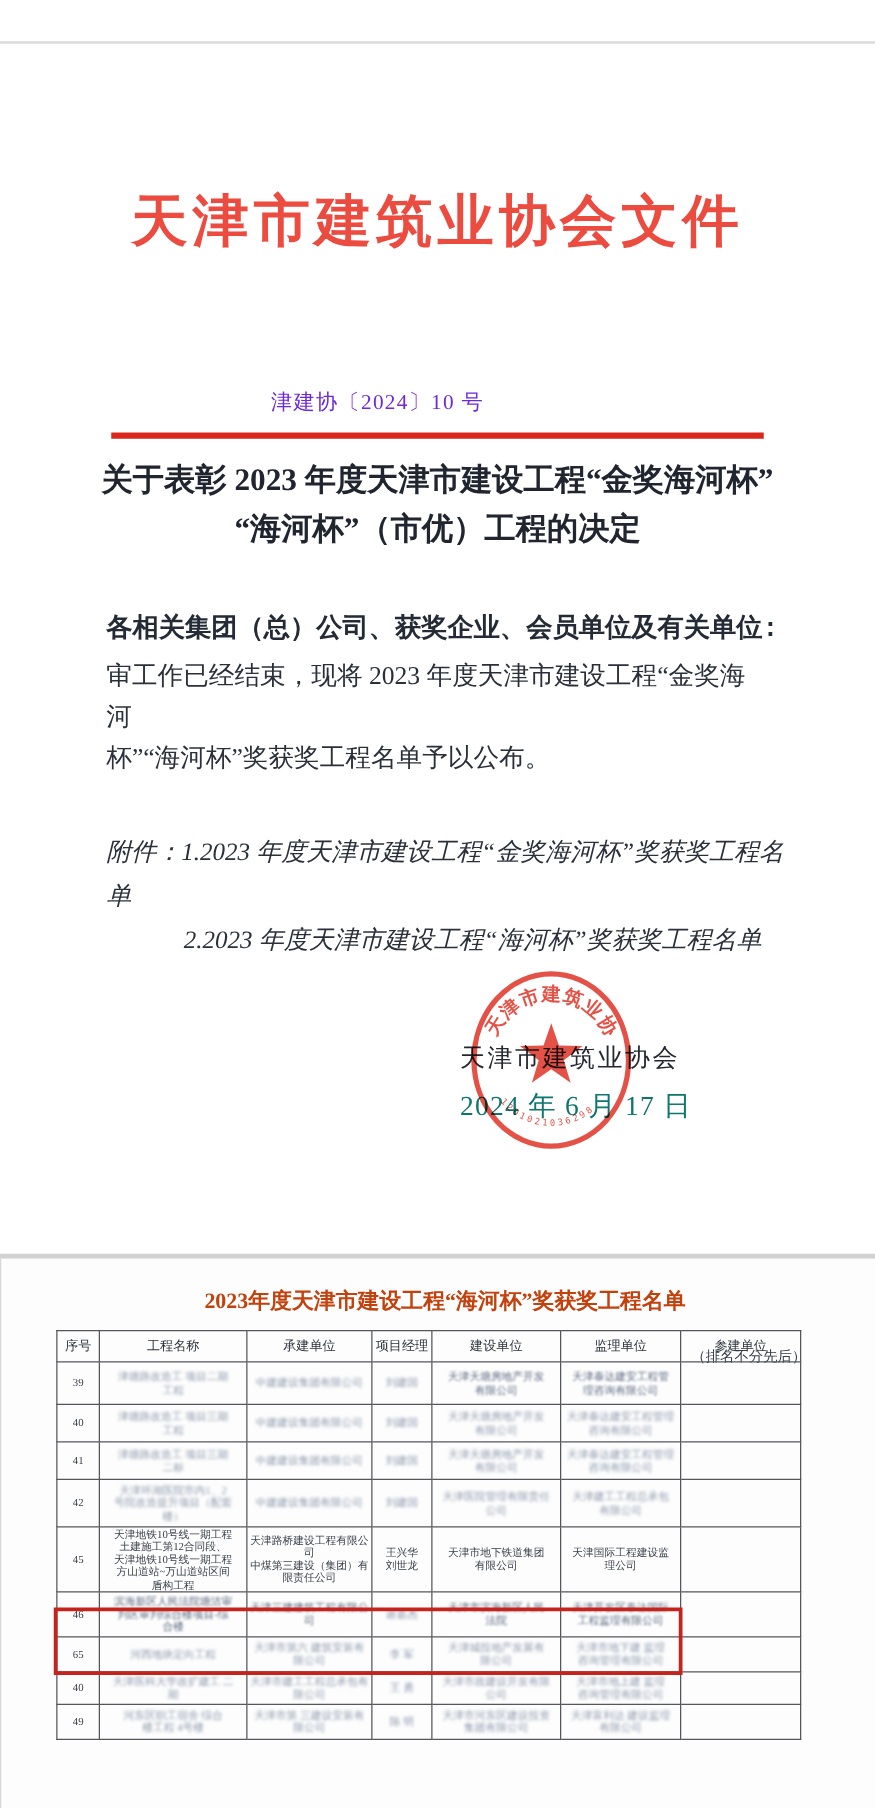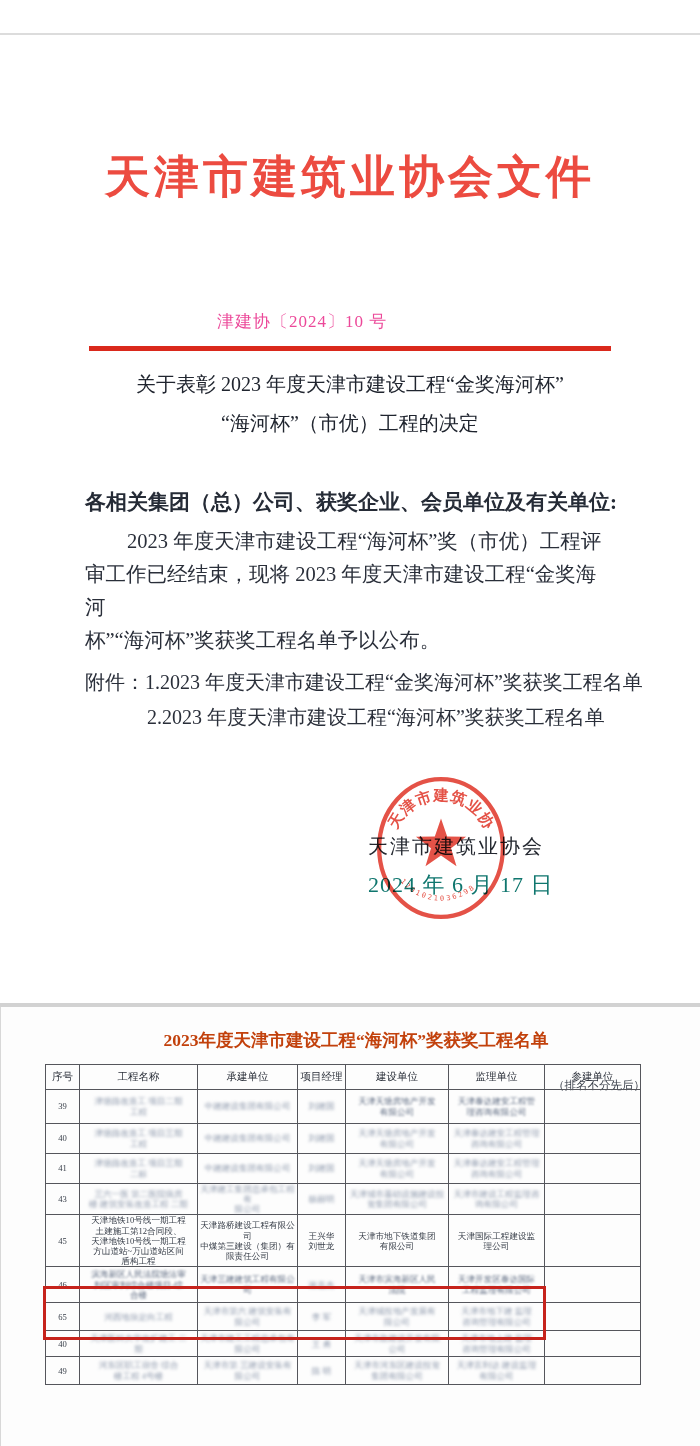--- a/index.html
+++ b/index.html
@@ -9,30 +9,30 @@
     font-family:"Liberation Serif","DejaVu Serif",serif;
     color:#232832;
   }
   .abs{position:absolute;}
   
   #top-hairline{left:0;top:17px;width:700px;height:2px;background:#dcdcdc;}
   #org-header{
     left:0;top:131px;width:700px;text-align:center;
     font-size:45px;font-weight:bold;color:#ec4b40;letter-spacing:4px;
   }
-  #doc-number{left:0;top:294px;width:604px;text-align:center;font-size:17px;color:#ec4899;letter-spacing:1px;}
+  #doc-number{left:0;top:294px;width:604px;text-align:center;font-size:17px;color:#6d28d9;letter-spacing:1px;}
   #red-rule{left:89px;top:330px;width:522px;height:5px;background:#da291c;}
   #doc-title{
     left:0;top:349px;width:700px;text-align:center;
-    font-size:20px;font-weight:normal;line-height:39px;color:#20252f;
-  }
-  #salutation{left:85px;top:472px;width:560px;font-size:21px;font-weight:bold;color:#252b36;}
+    font-size:25px;font-weight:bold;line-height:39px;color:#20252f;
+  }
+  #salutation{left:85px;top:472px;width:560px;font-size:21px;font-weight:bold;color:#252b36;font-family:Liberation Mono, monospace;}
   #body-paragraph{left:85px;top:509px;width:530px;font-size:20.5px;line-height:33px;color:#2a2f3a;}
   #body-paragraph .indent{padding-left:42px;}
-  #attachment-list{left:85px;top:649px;width:560px;font-size:20px;line-height:35px;color:#2a2f3a;}
+  #attachment-list{left:85px;top:649px;width:560px;font-size:20px;line-height:35px;color:#2a2f3a;font-style:italic;}
   #attachment-list .l2{padding-left:62px;}
   #signature-org{left:368px;top:817px;font-size:20px;color:#23272f;letter-spacing:2px;}
   #signature-date{left:368px;top:854px;font-size:22px;color:#0f766e;letter-spacing:1px;}
   #official-seal{left:372px;top:756px;width:138px;height:152px;mix-blend-mode:multiply;opacity:.88;}
   
   #page-divider{left:0;top:987px;width:700px;height:4px;background:#d2d2d2;}
   
   #page2{left:0;top:991px;width:700px;height:455px;background:#fdfdfd;border-left:1px solid #d8d8d8;}
   #table-title{left:0;top:1012px;width:640px;text-align:center;font-size:17.5px;font-weight:bold;color:#c2410c;padding-left:36px;}
   #table-note{left:553px;top:1062px;font-size:11.5px;color:#343a45;}
@@ -70,21 +70,20 @@
   <div class="abs" id="red-rule"></div>
 
   <div class="abs" id="doc-title">
     <div>关于表彰 2023 年度天津市建设工程“金奖海河杯”</div>
     <div>“海河杯”（市优）工程的决定</div>
   </div>
 
   <div class="abs" id="salutation">各相关集团（总）公司、获奖企业、会员单位及有关单位:</div>
 
   <div class="abs" id="body-paragraph">
-    <div class="indent">2023 年度天津市建设工程“海河杯”奖（市优）工程评</div>
     <div>审工作已经结束，现将 2023 年度天津市建设工程“金奖海河</div>
     <div>杯”“海河杯”奖获奖工程名单予以公布。</div>
   </div>
 
   <div class="abs" id="attachment-list">
     <div>附件：1.2023 年度天津市建设工程“金奖海河杯”奖获奖工程名单</div>
     <div class="l2">2.2023 年度天津市建设工程“海河杯”奖获奖工程名单</div>
   </div>
 
   <div class="abs" id="signature-org">天津市建筑业协会</div>
@@ -160,31 +159,31 @@
       <td class="blur-h">津塘路改造工 项目三期
 二标</td>
       <td class="blur-h">中建建设集团有限公司</td>
       <td class="blur-h">刘建国</td>
       <td class="blur-h">天津天塘房地产开发
 有限公司</td>
       <td class="blur-h">天津泰达建安工程管理
 咨询有限公司</td>
       <td></td>
     </tr>
-    <tr style="height:30px">
-      <td class="num">43</td>
-      <td class="blur-h">三六一医 第二医院病房
-楼 建筑安装改造工程 二期</td>
-      <td class="blur-h">天津建工集团总承包工程有
-限公司</td>
-      <td class="blur-h">杨丽明</td>
-      <td class="blur-h">天津城市基础设施建设投
-资集团有限公司</td>
-      <td class="blur-h">天津市建设工程监理咨
-询有限公司</td>
+    <tr style="height:38px">
+      <td class="num">42</td>
+      <td class="blur-h">天津环湖医院市内1、2
+号院改造提升项目（配套
+楼）</td>
+      <td class="blur-h">中建建设集团有限公司</td>
+      <td class="blur-h">刘建国</td>
+      <td class="blur-h">天津医院管理有限责任
+公司</td>
+      <td class="blur-h">天津建工工程总承包
+有限公司</td>
       <td></td>
     </tr>
     <tr class="r45" style="height:48px">
       <td class="num">45</td>
       <td class="name">天津地铁10号线一期工程
 土建施工第12合同段、
 天津地铁10号线一期工程
 方山道站~万山道站区间
 盾构工程</td>
       <td>天津路桥建设工程有限公

